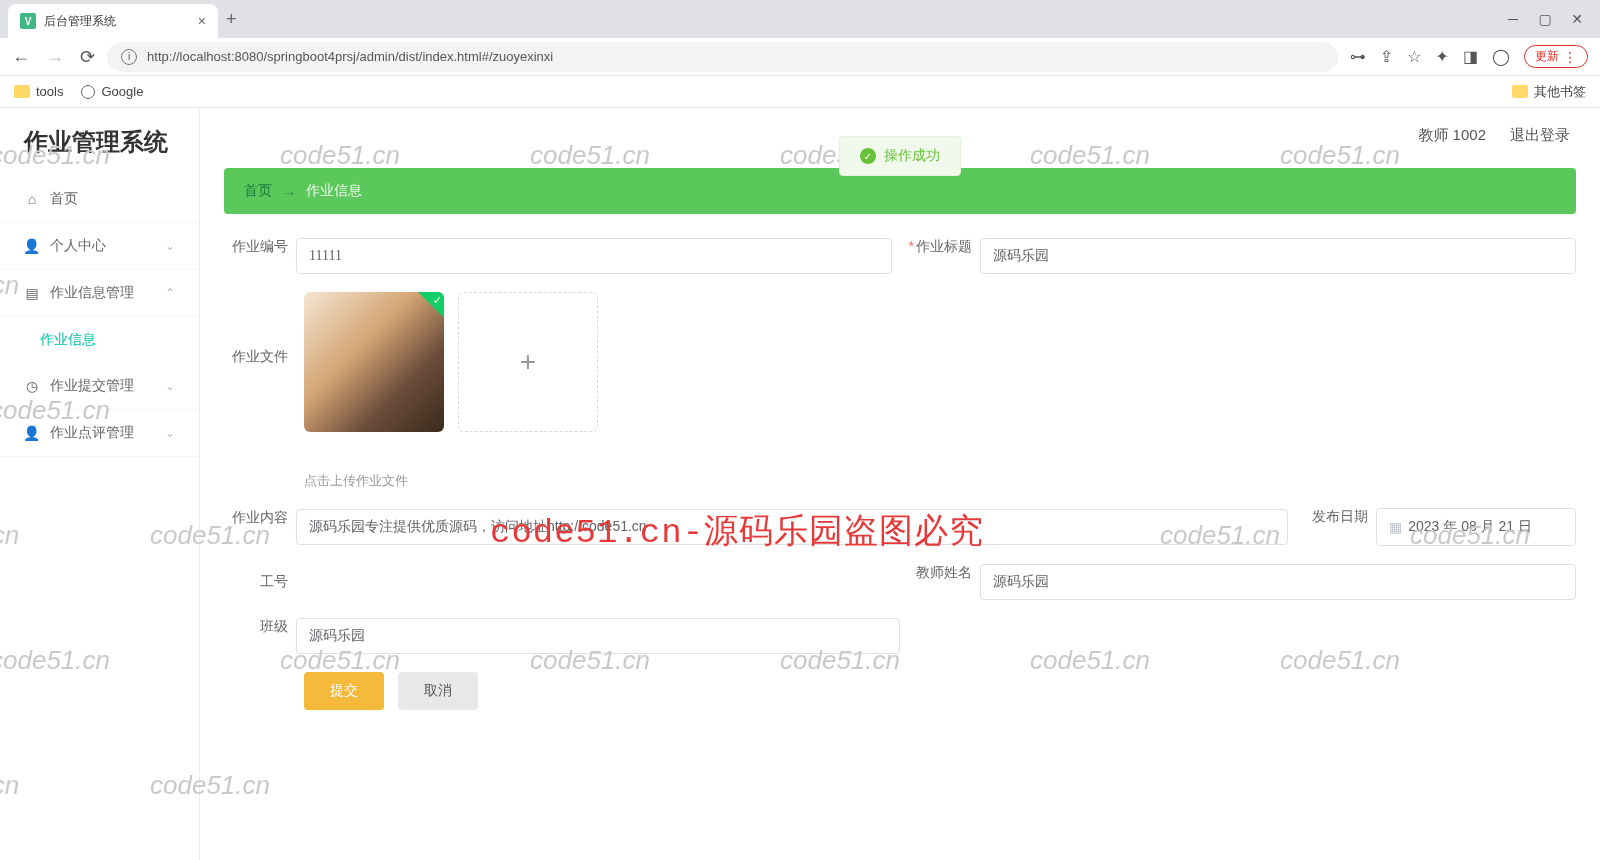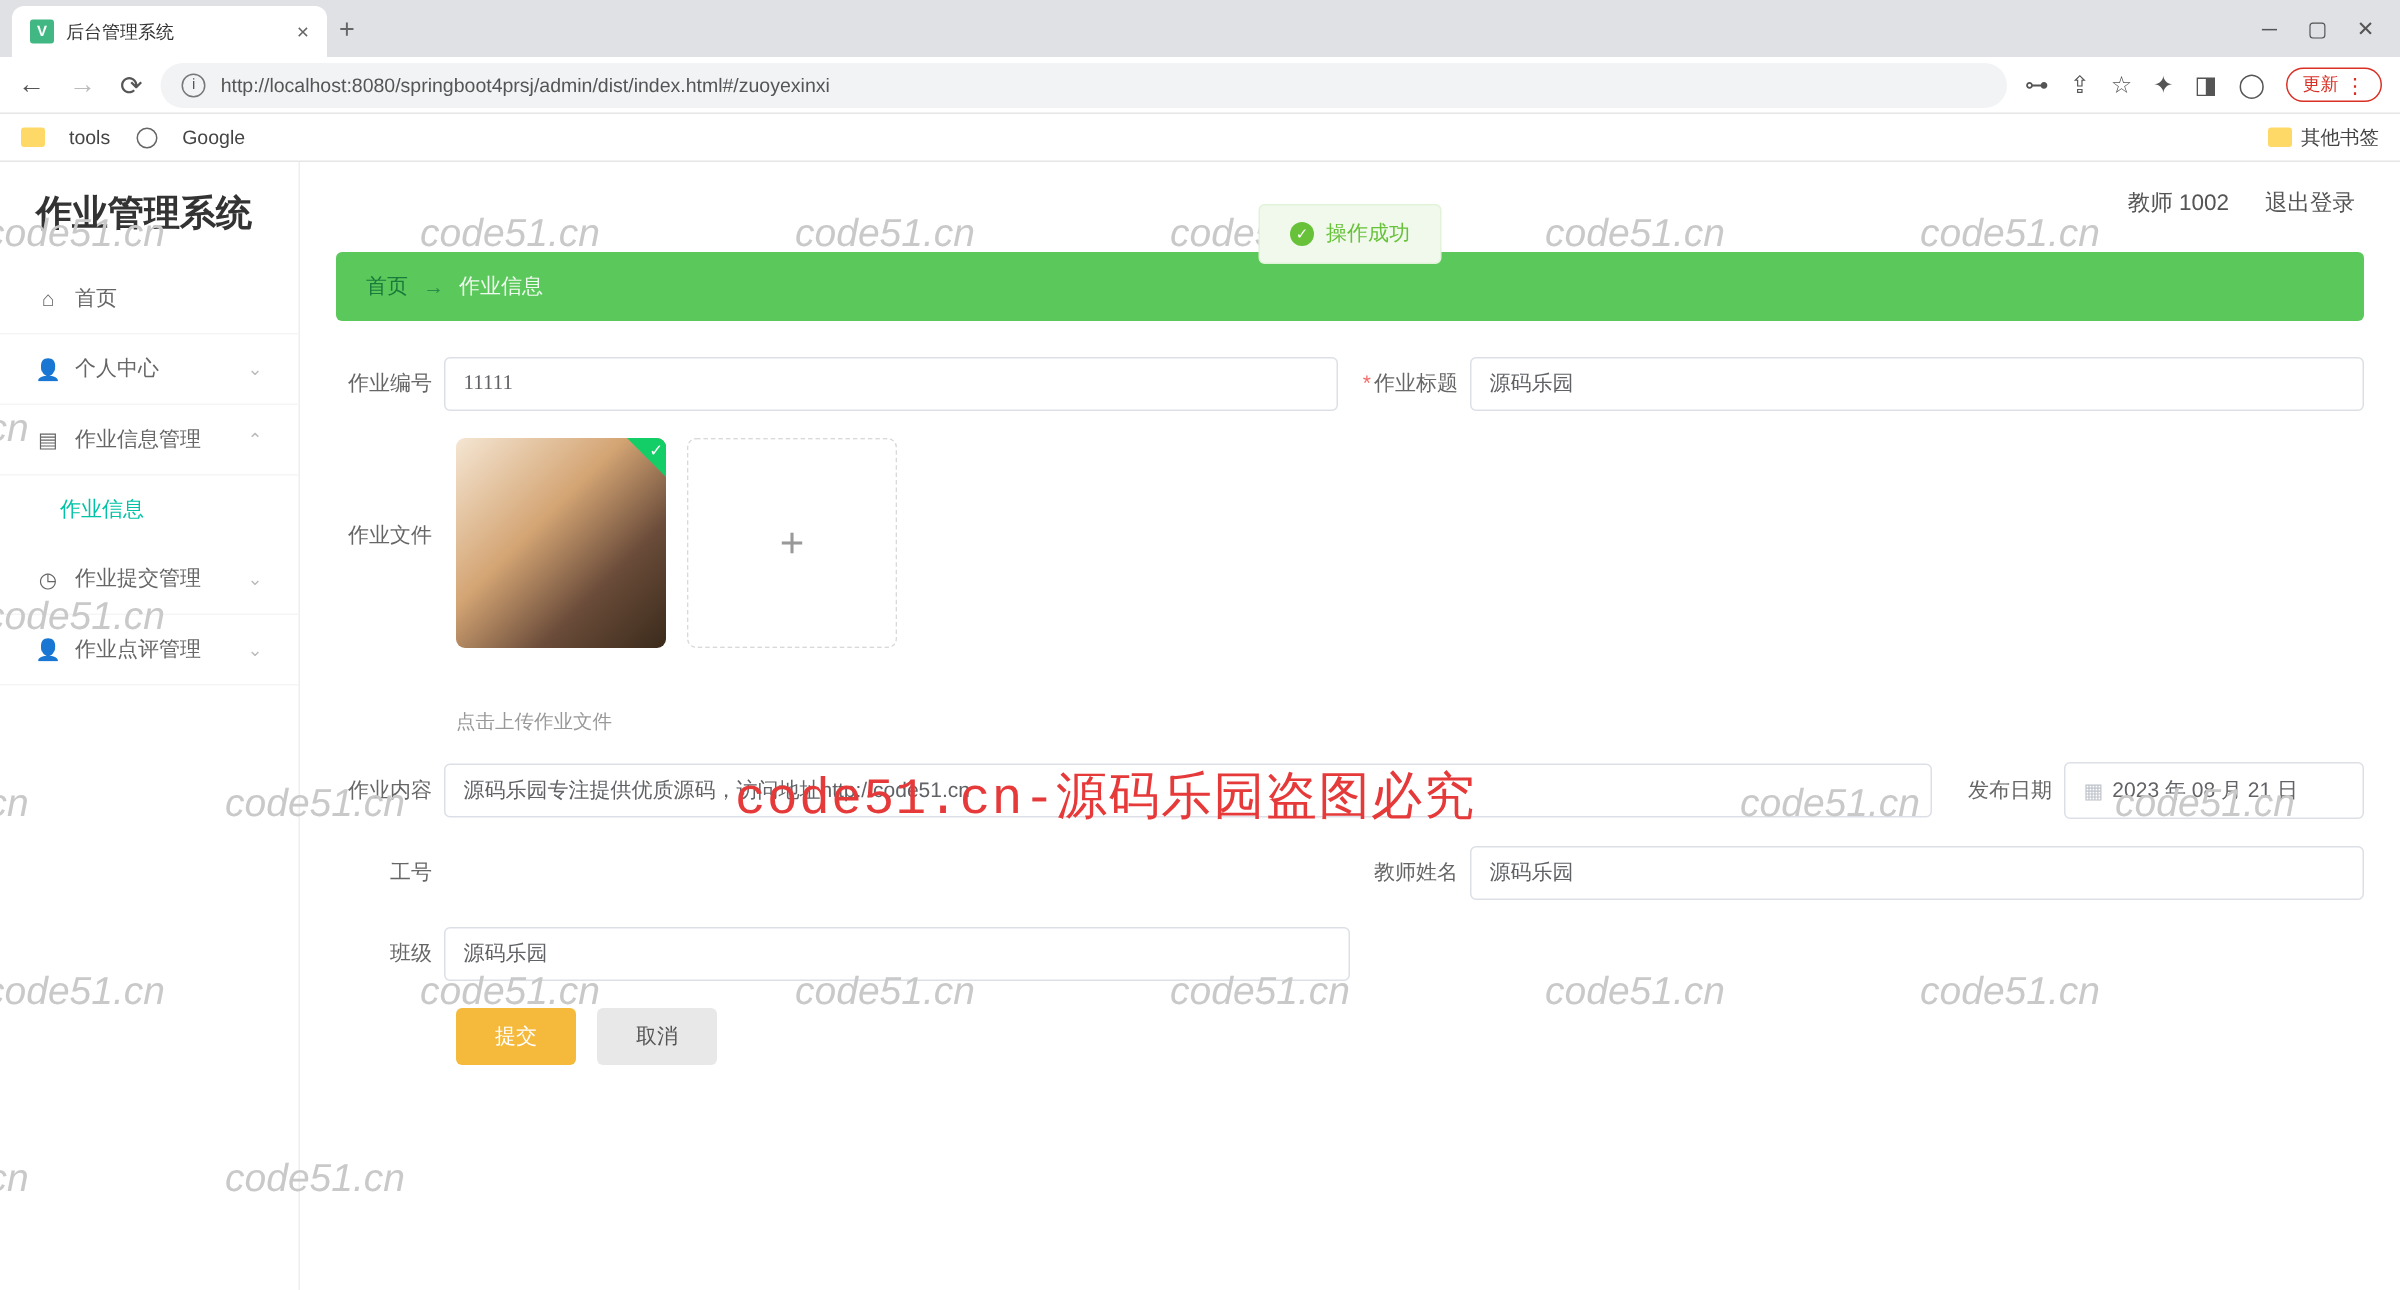--- a/index.html
+++ b/index.html
@@ -12,21 +12,21 @@
 .new-tab{margin-left:8px;color:#666;font-size:18px}
 .chrome-ctrl{margin-left:auto;display:flex;gap:18px;color:#555;font-size:14px;padding-right:8px}
 .chrome-ctrl span{width:14px;text-align:center}
 .urlbar{height:38px;background:#fff;border-bottom:1px solid #e5e5e5;display:flex;align-items:center;padding:0 12px;gap:12px}
 .nav-icons{display:flex;gap:16px;color:#555;font-size:18px}
 .url-field{flex:1;background:#f1f3f4;border-radius:16px;height:30px;display:flex;align-items:center;padding:0 14px;gap:10px;color:#555;font-size:13px}
 .url-info{width:16px;height:16px;border:1.5px solid #777;border-radius:50%;display:flex;align-items:center;justify-content:center;font-size:10px}
 .url-actions{display:flex;gap:14px;color:#555;align-items:center;font-size:16px}
 .update-btn{border:1px solid #d93025;color:#d93025;border-radius:14px;padding:2px 10px;font-size:12px;display:flex;align-items:center;gap:4px}
 .bookmark-bar{height:32px;background:#fff;border-bottom:1px solid #e5e5e5;display:flex;align-items:center;padding:0 14px;gap:18px;font-size:13px;color:#444}
-.bm{display:flex;align-items:center;gap:16px}
+.bm{display:flex;align-items:center;gap:6px}
 .bm-folder{width:16px;height:13px;background:#ffd968;border-radius:2px}
 .bm-google{width:14px;height:14px;border:1.5px solid #666;border-radius:50%}
 .bm-other{margin-left:auto;display:flex;align-items:center;gap:6px}
 .app{display:flex;height:calc(100% - 108px)}
 .sidebar{width:200px;border-right:1px solid #eee;background:#fff}
 .logo{padding:18px 24px;font-size:24px;font-weight:bold;color:#333}
 .menu{list-style:none}
 .menu-item{padding:14px 24px;display:flex;align-items:center;gap:10px;color:#666;font-size:14px;cursor:pointer;border-bottom:1px solid #f5f5f5}
 .menu-item.sub{padding-left:40px;color:#00c3a5;border-bottom:none}
 .menu-icon{width:16px;height:16px;display:inline-flex;align-items:center;justify-content:center}
@@ -34,21 +34,21 @@
 .main{flex:1;padding:0;position:relative;overflow:auto}
 .topbar{position:absolute;top:0;right:0;padding:18px 30px;display:flex;gap:24px;font-size:15px;color:#555}
 .toast{position:absolute;left:50%;transform:translateX(-50%);top:28px;background:#f0f9eb;border:1px solid #e1f3d8;color:#67c23a;padding:10px 20px;border-radius:4px;display:flex;align-items:center;gap:8px;font-size:14px;z-index:5}
 .toast-icon{width:16px;height:16px;background:#67c23a;border-radius:50%;color:#fff;display:flex;align-items:center;justify-content:center;font-size:10px}
 .breadcrumb{margin:60px 24px 0;background:#5bc85b;padding:14px 20px;border-radius:4px;color:#fff;font-size:14px;display:flex;align-items:center;gap:10px}
 .breadcrumb .bc-home{color:#1a7a3a}
 .breadcrumb .bc-sep{color:#2a8a4a}
 .breadcrumb .bc-cur{color:rgba(255,255,255,0.9)}
 .form{padding:24px 24px}
 .row{display:flex;gap:16px;margin-bottom:18px;align-items:center}
-.field{display:flex;align-items:center;gap:8px}
+.field{display:flex;gap:8px}
 .label{width:64px;text-align:right;color:#666;font-size:14px;flex-shrink:0}
 .req{color:#f56c6c;margin-right:2px}
 .input{border:1px solid #dcdfe6;border-radius:4px;padding:9px 12px;font-size:14px;color:#606266}
 .upload-area{display:flex;gap:14px}
 .upload-thumb{width:140px;height:140px;border-radius:6px;position:relative;background:linear-gradient(135deg,#f5e6d3 0%,#d4a574 40%,#6b4c3a 70%,#3a2a1a 100%);overflow:hidden}
 .upload-check{position:absolute;top:0;right:0;width:0;height:0;border-left:26px solid transparent;border-top:26px solid #13ce66}
 .upload-check::after{content:"✓";position:absolute;top:-24px;right:2px;color:#fff;font-size:11px}
 .upload-btn{width:140px;height:140px;border:1px dashed #d9d9d9;border-radius:6px;display:flex;align-items:center;justify-content:center;font-size:28px;color:#999;cursor:pointer}
 .upload-tip{color:#999;font-size:13px;margin-top:8px}
 .btns{display:flex;gap:14px;margin-left:80px;margin-top:10px}

